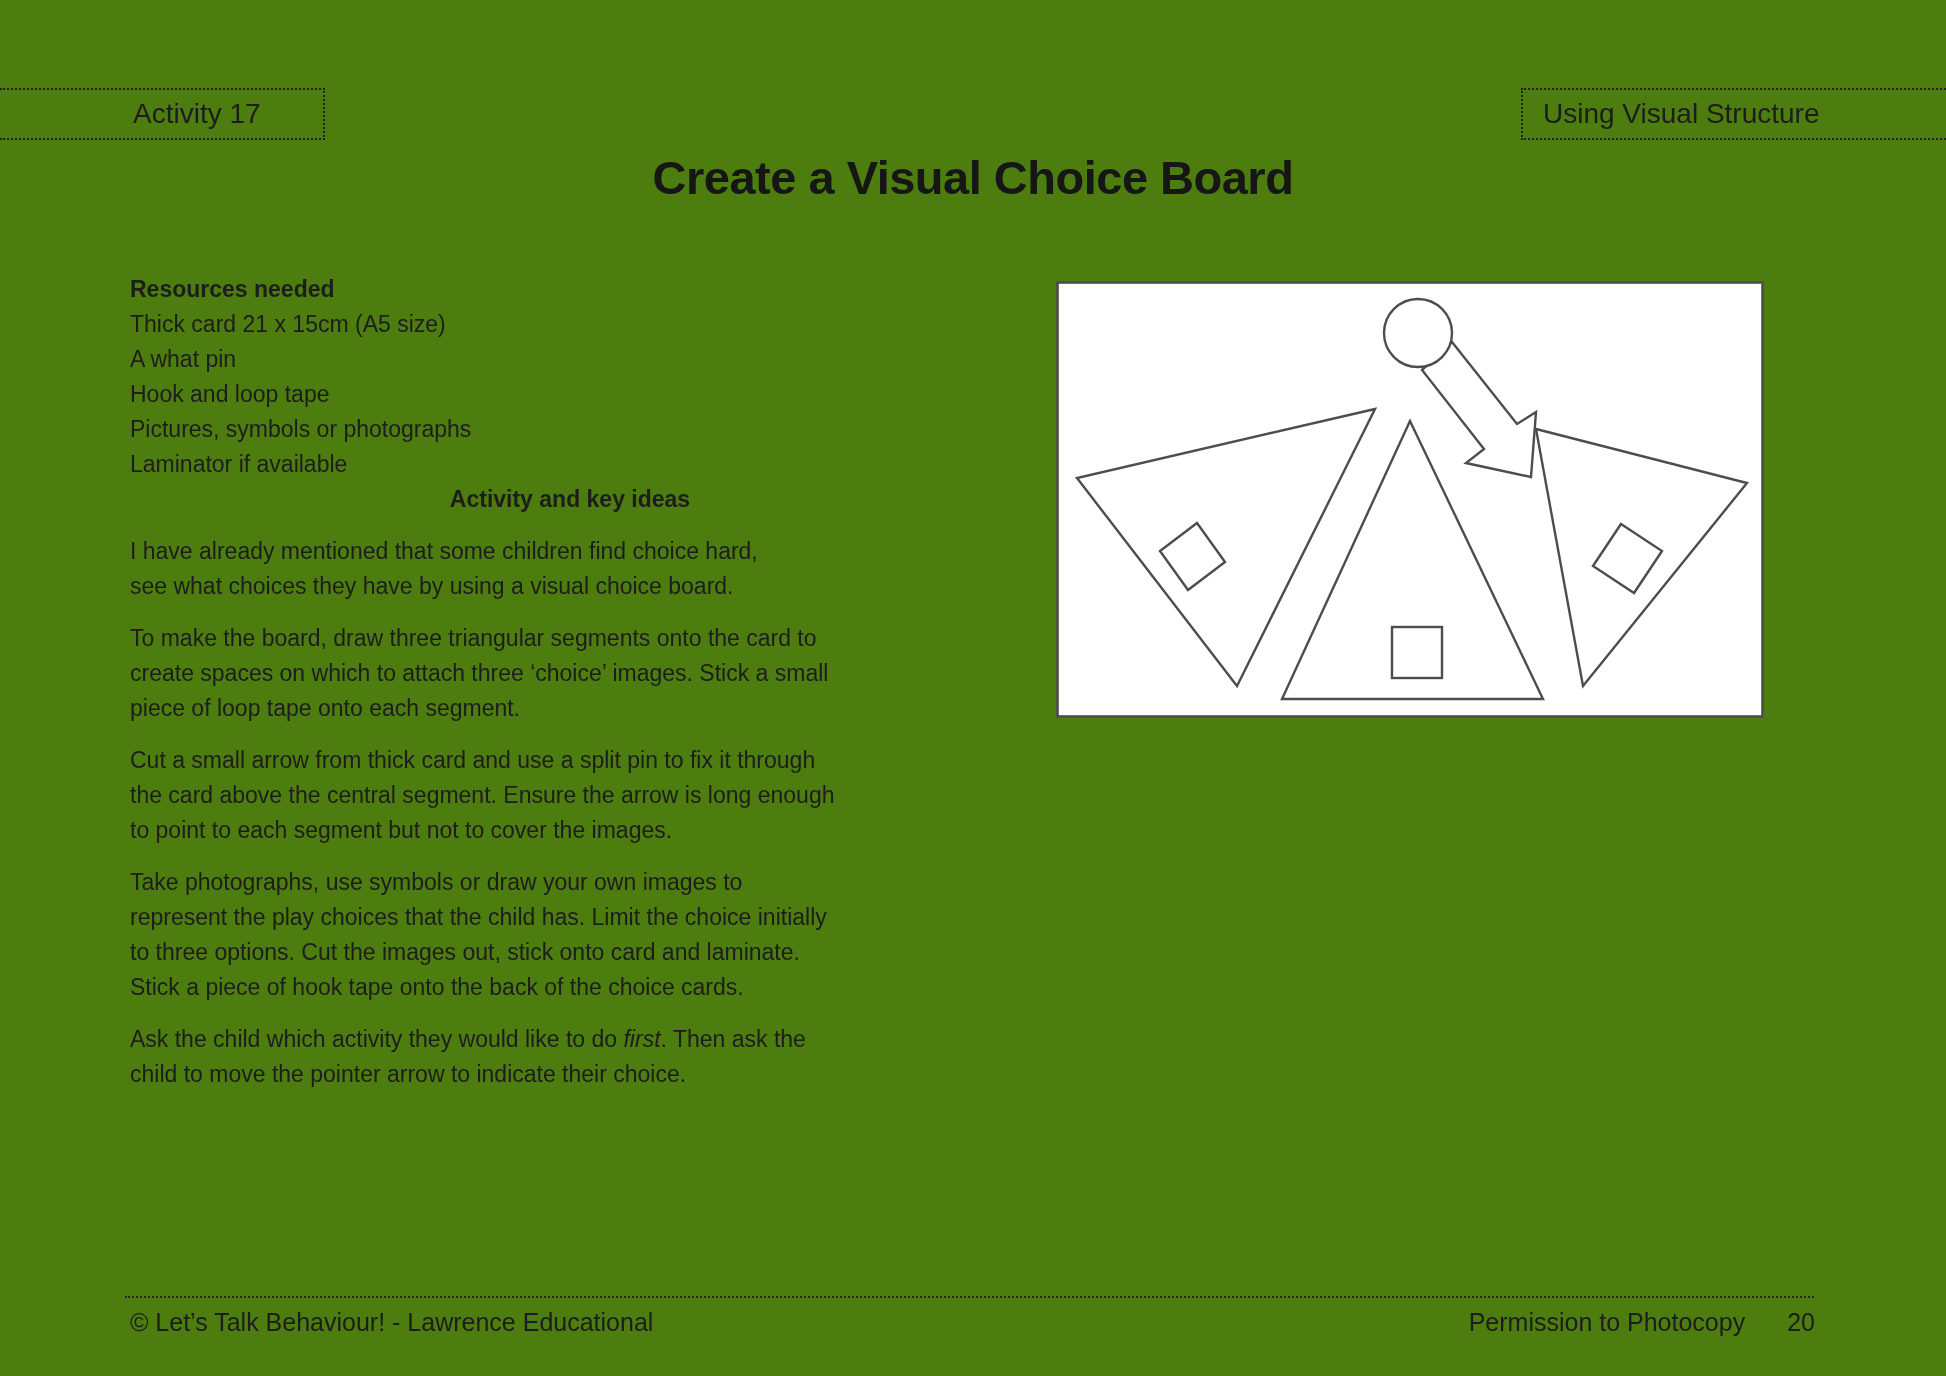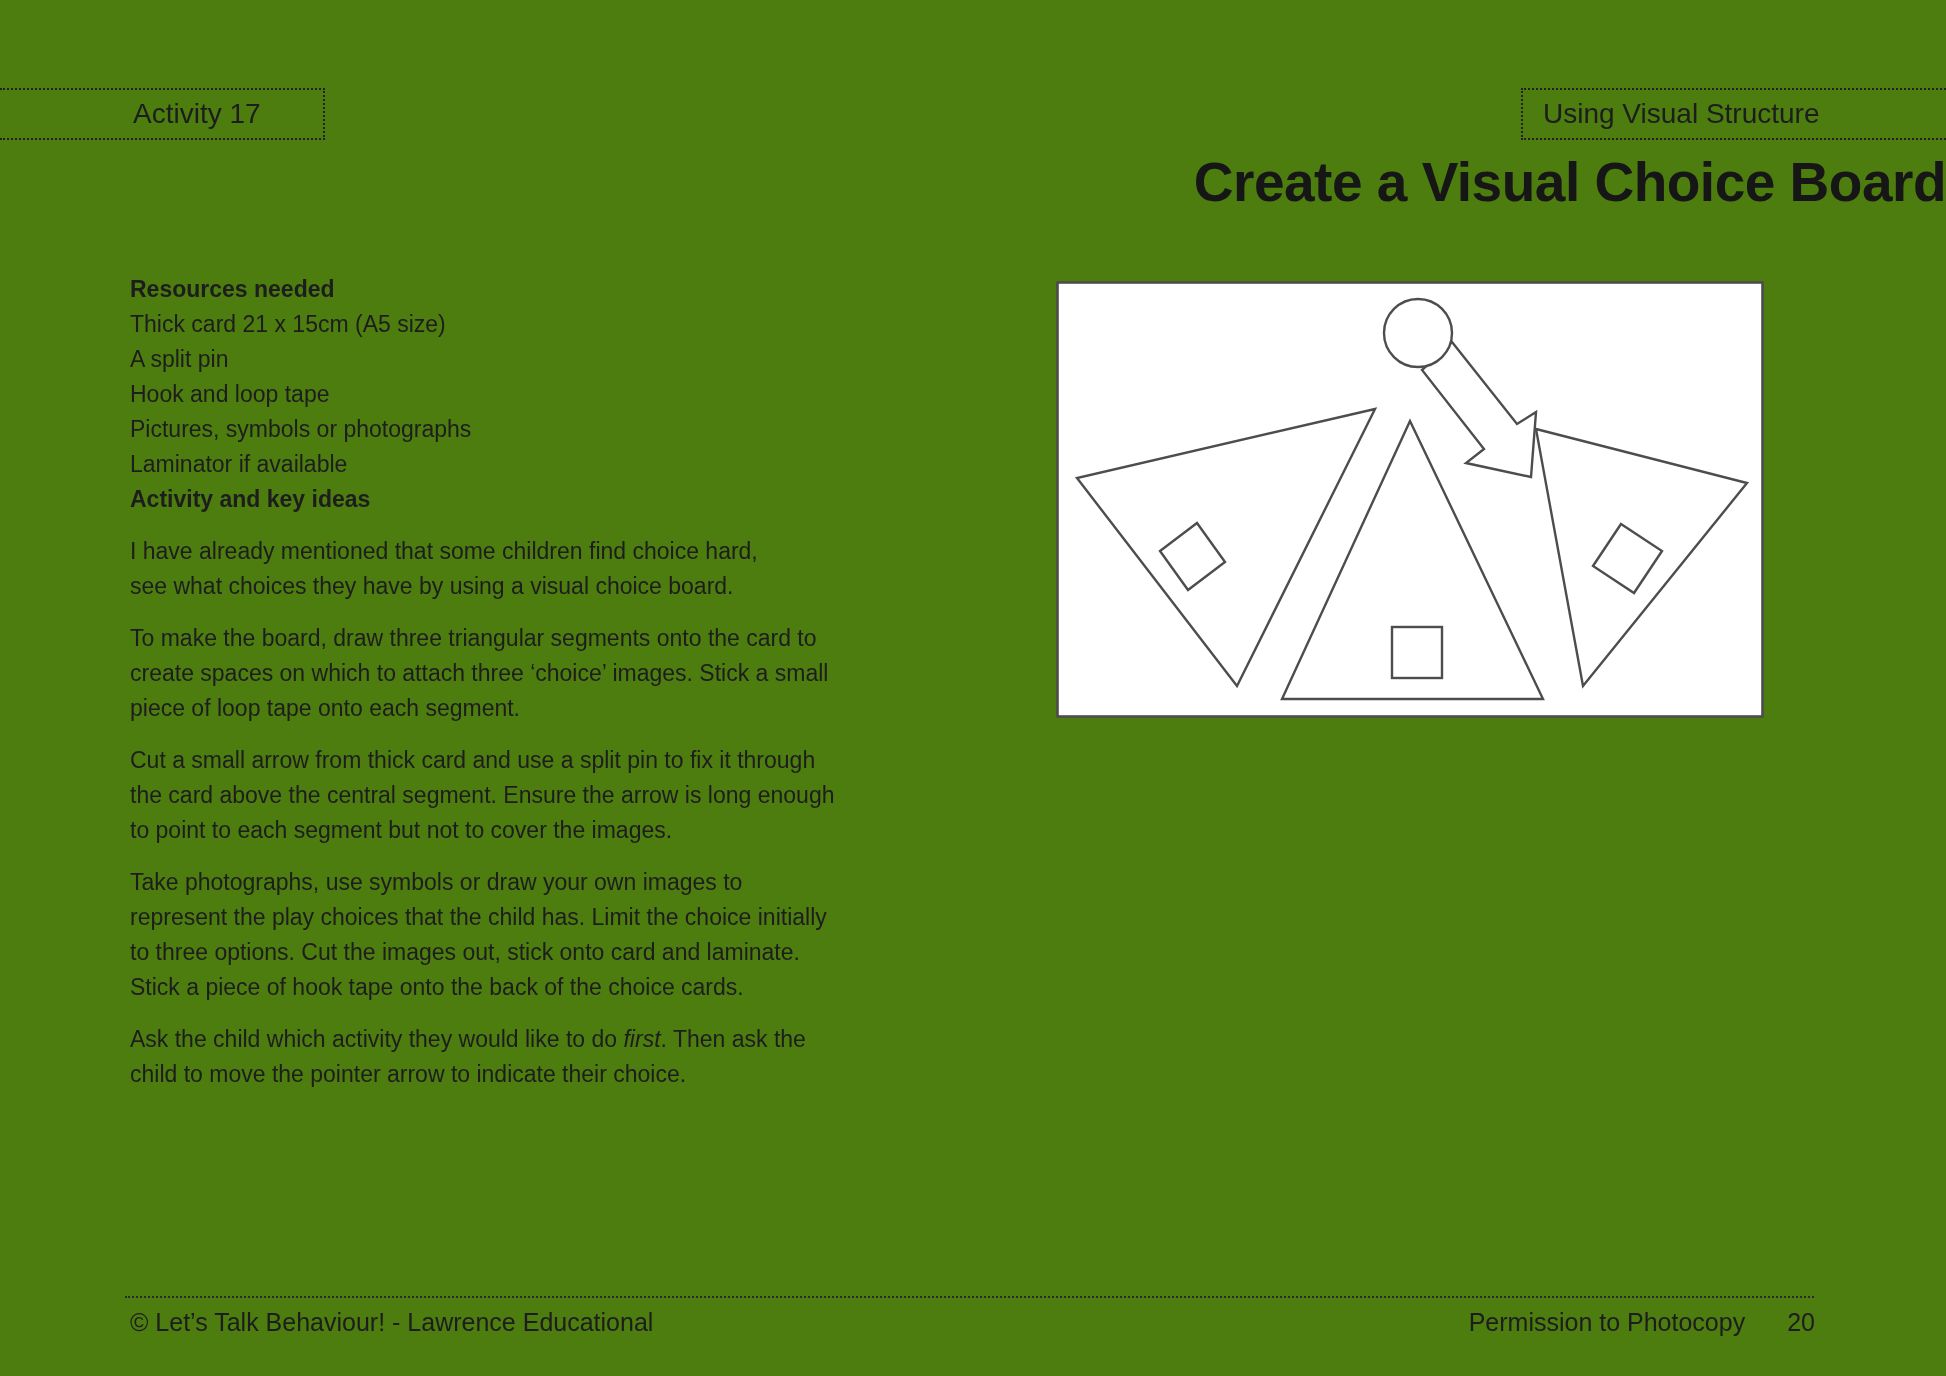--- a/index.html
+++ b/index.html
@@ -28,35 +28,35 @@
   #section-box{
     left:1521px;width:425px;
     border-top:2px dotted #222;
     border-bottom:2px dotted #222;
     border-left:2px dotted #222;
     padding-left:20px;
   }
   
   #page-title{
     position:absolute;top:150px;left:0;width:100%;
-    text-align:right;
-    font-size:55px;font-weight:bold;letter-spacing:-0.5px;
+    text-align:center;
+    font-size:47px;font-weight:bold;letter-spacing:-0.5px;
     color:#161616;
   }
   
   #content{
     position:absolute;left:130px;top:272px;width:880px;
     font-size:23px;line-height:35px;
   }
   #content .h2{
     font-weight:bold;margin:0;
     white-space:nowrap;
   }
   #content .list-line,#content .line{white-space:nowrap;}
-  #activity-heading{margin-top:12px;}
+  #activity-heading{margin-top:12px;text-align:center;}
   .para{margin-top:17px;}
   
   #diagram{
     position:absolute;left:1056px;top:281px;
   }
   
   #footer-rule{
     position:absolute;top:1296px;left:125px;width:1689px;
     border-top:2px dotted #2a2a2a;height:0;
   }
@@ -82,21 +82,21 @@
   <div id="section-box" class="hdr-box">
     <span>Using Visual Structure</span>
   </div>
 
   <div id="page-title">Create a Visual Choice Board</div>
 
   <div id="content">
     <div class="h2">Resources needed</div>
     <div id="resources-list">
         <div class="list-line">Thick card 21 x 15cm (A5 size)</div>
-        <div class="list-line">A split pin</div>
+        <div class="list-line">A what pin</div>
         <div class="list-line">Hook and loop tape</div>
         <div class="list-line">Pictures, symbols or photographs</div>
         <div class="list-line">Laminator if available</div>
       </div>
     <div class="h2" id="activity-heading">Activity and key ideas</div>
     <div id="activity-paragraphs">
         <div class="para">
           <div class="line">I have already mentioned that some children find choice hard,</div>
           <div class="line">see what choices they have by using a visual choice board.</div>
         </div>

